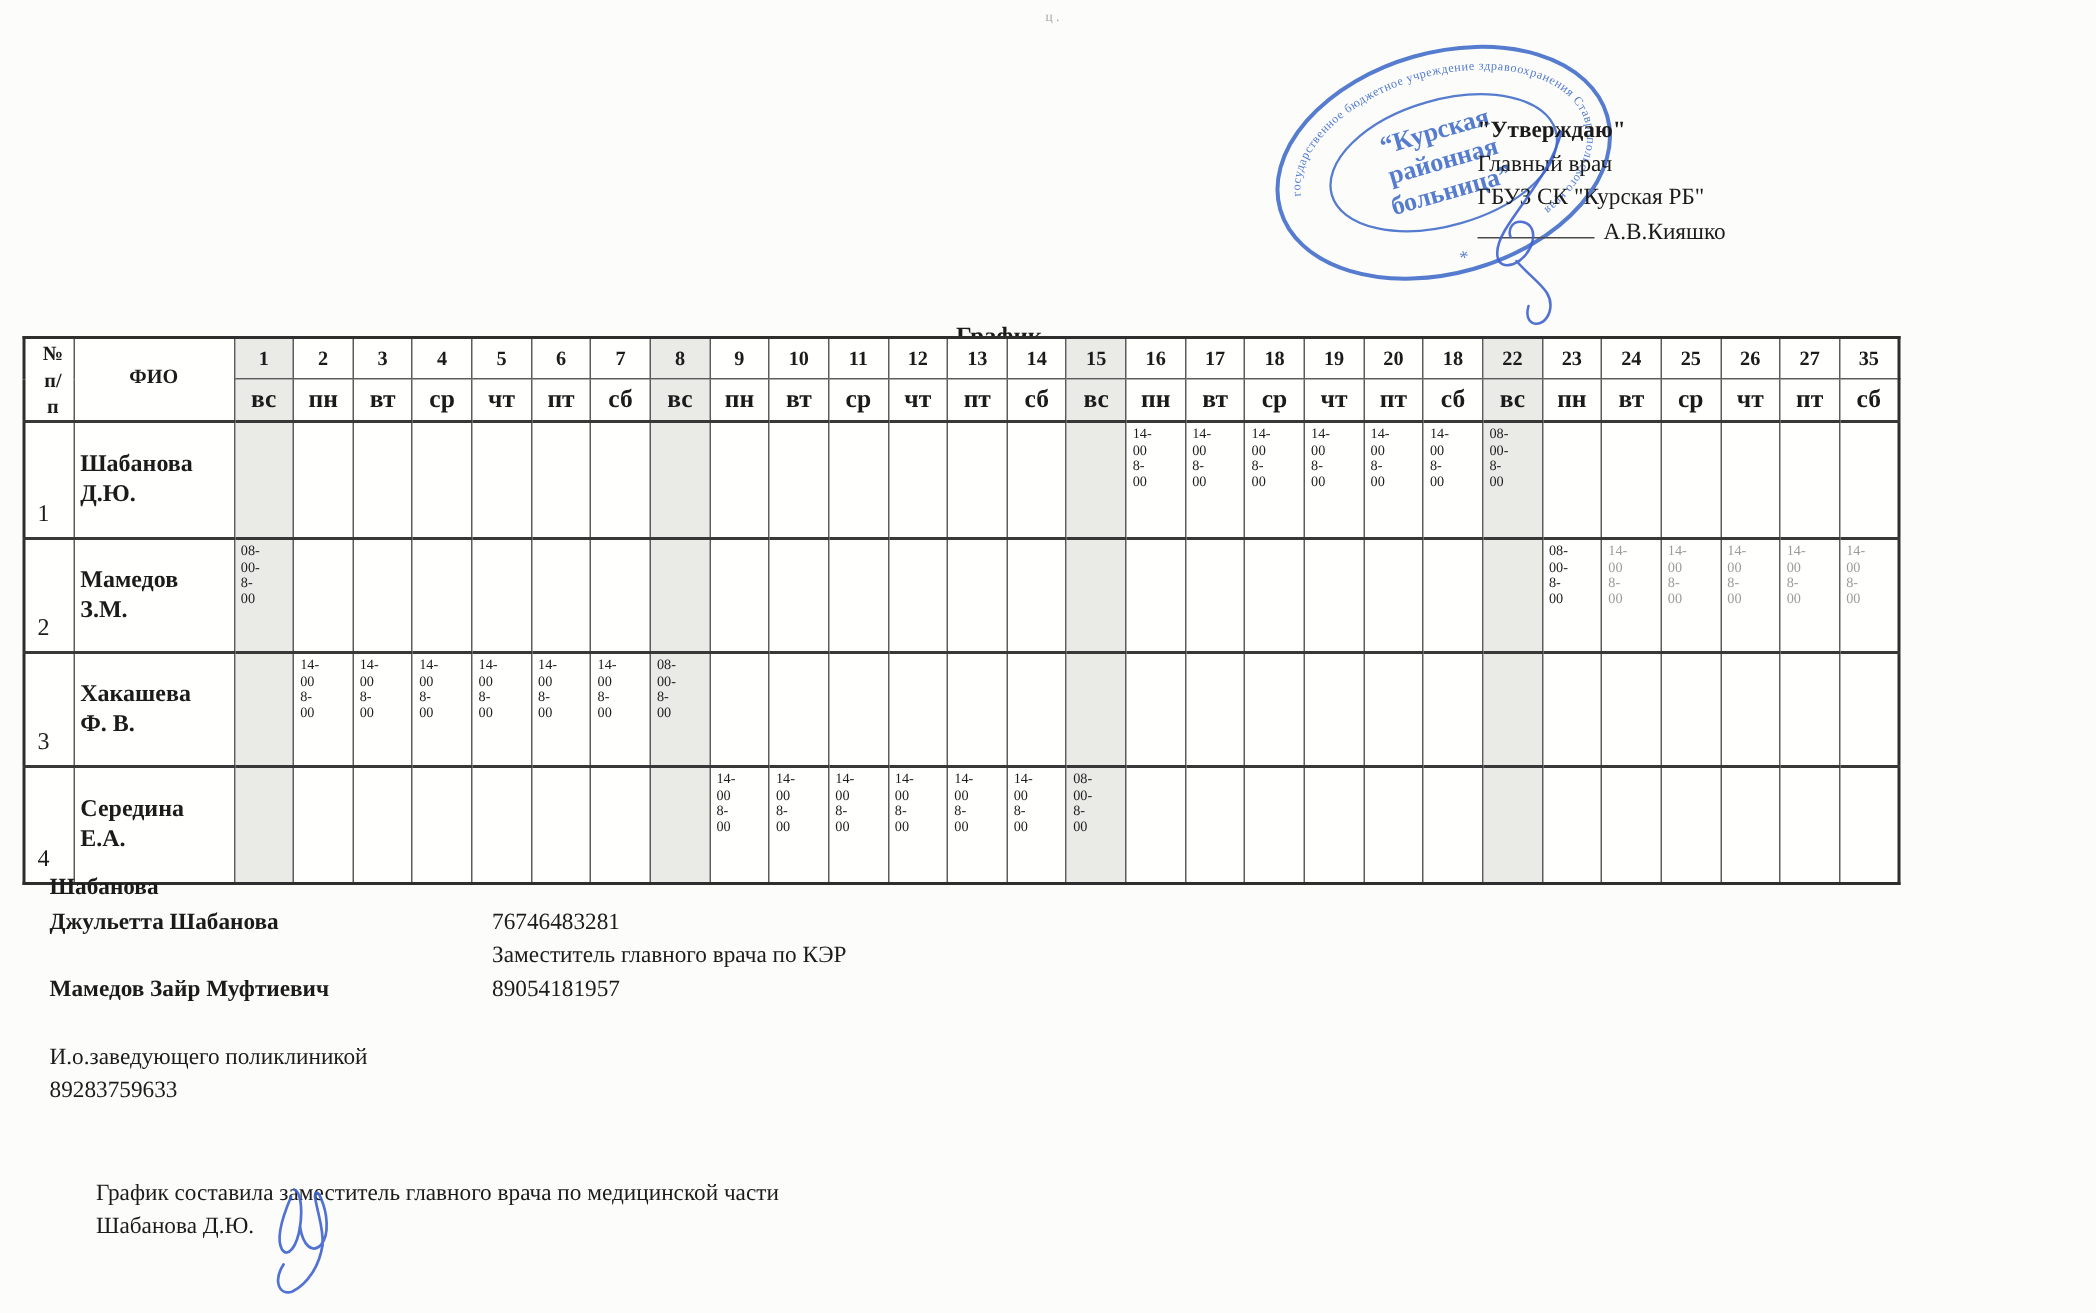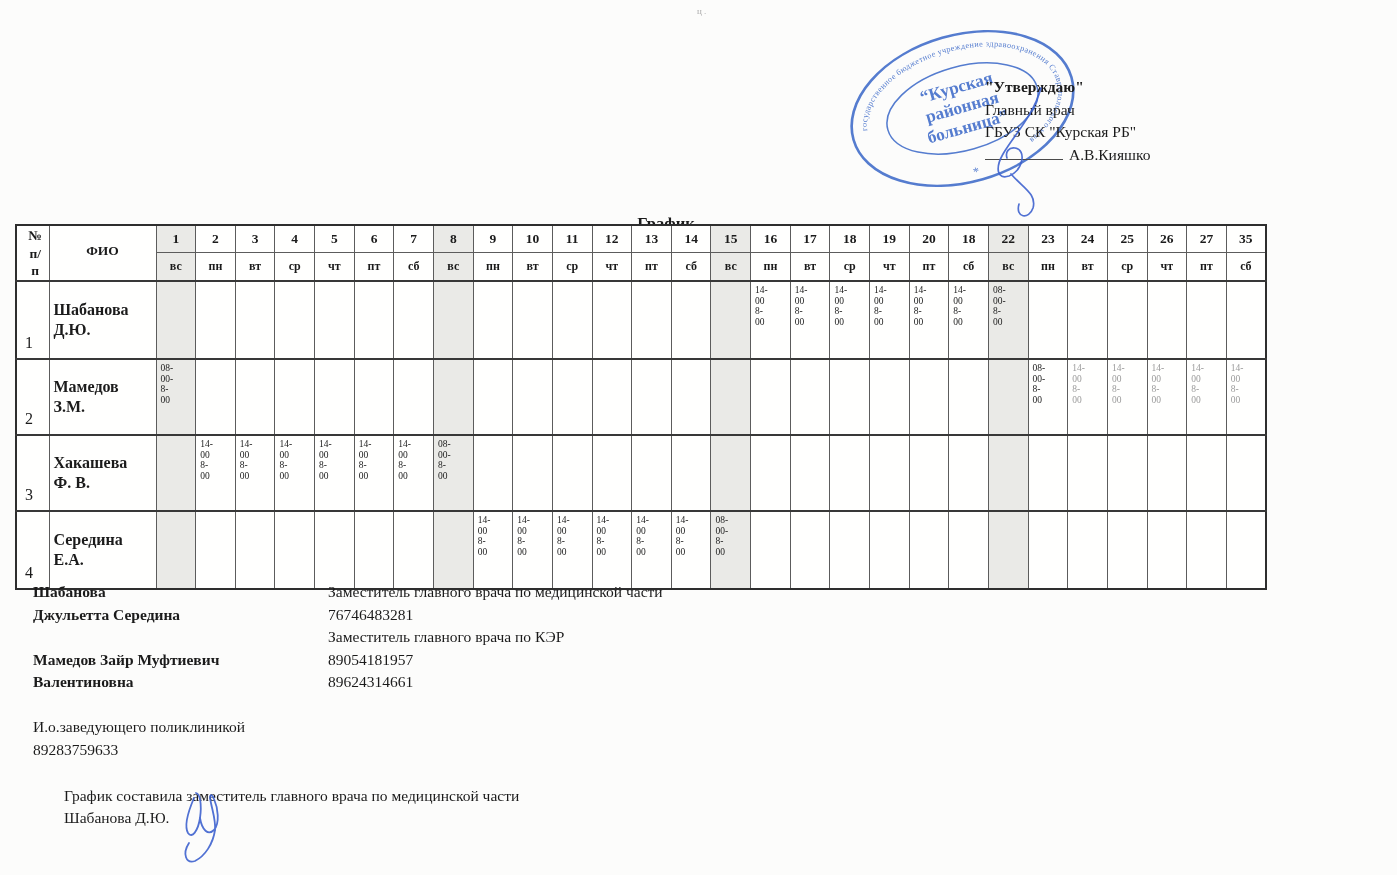--- a/index.html
+++ b/index.html
@@ -26,21 +26,21 @@
 
   
   .schedule-wrap{position:absolute;left:15px;top:224px;}
   table.schedule{border-collapse:collapse;table-layout:fixed;background:#fffffe;border:2px solid #2e2e2e;}
   .schedule th,.schedule td{border:1px solid #5c5c5c;padding:0;overflow:hidden;}
   .schedule tbody td{border-top:2px solid #383838;}
   .schedule col.c-num{width:33px;}
   .schedule col.c-fio{width:107px;}
   .schedule col.c-day{width:39.65px;}
   .schedule thead tr.r-daynum th{height:25px;font-size:13.5px;font-weight:bold;text-align:center;vertical-align:middle;}
-  .schedule thead tr.r-dow th{height:25px;font-size:12px;font-weight:bold;text-align:center;vertical-align:middle;}
+  .schedule thead tr.r-dow th{height:25px;font-size:17px;font-weight:bold;text-align:center;vertical-align:middle;}
   .schedule th.num-head{font-size:13px;font-weight:bold;text-align:left;vertical-align:top;
         padding:1px 0 0 5px;line-height:1.3;white-space:pre-line;}
   .schedule th.fio-head{font-size:16px;font-weight:normal;text-align:center;vertical-align:bottom;padding-bottom:3px;}
   .schedule td.rownum{font-size:16px;text-align:left;vertical-align:bottom;padding:0 0 6px 8px;}
   .schedule td.name{font-size:16px;font-weight:bold;text-align:left;vertical-align:middle;
         padding-left:4px;line-height:1.25;white-space:pre-line;}
   .schedule td.shift{font-size:9.5px;line-height:1.15;text-align:left;vertical-align:top;
         padding:3px 1px 0 4px;white-space:pre-line;}
   .schedule .sun{background:#eaeae7;}
   .schedule td.faded{color:#9b9b9b;}
@@ -419,37 +419,32 @@
           <td class="shift"></td>
           <td class="shift"></td>
         </tr>
       </tbody>
   </table>
 </div>
 
 <div class="contacts" id="contacts">
     <div class="contact-line">
       <span class="c-left">Шабанова</span>
-      <span class="c-right">Заместитель главного врача по медицинской части</span>
-    </div>
-    <div class="contact-line">
-      <span class="c-left">Джульетта Середина</span>
+    </div>
+    <div class="contact-line">
+      <span class="c-left">Джульетта Шабанова</span>
       <span class="c-right">76746483281</span>
     </div>
     <div class="contact-line">
       <span class="c-left"></span>
       <span class="c-right">Заместитель главного врача по КЭР</span>
     </div>
     <div class="contact-line">
       <span class="c-left">Мамедов Зайр Муфтиевич</span>
       <span class="c-right">89054181957</span>
-    </div>
-    <div class="contact-line">
-      <span class="c-left">Валентиновна</span>
-      <span class="c-right">89624314661</span>
     </div>
     <div class="contact-line">
       <span class="c-left"></span>
       <span class="c-right"></span>
     </div>
     <div class="contact-line">
       <span class="c-right">И.о.заведующего поликлиникой</span>
     </div>
     <div class="contact-line">
       <span class="c-right">89283759633</span>

